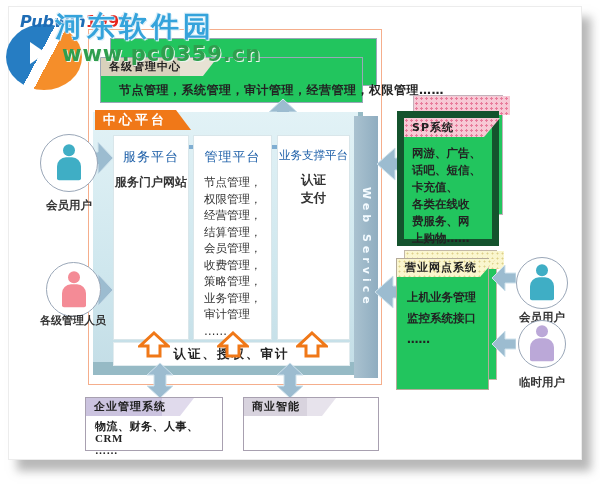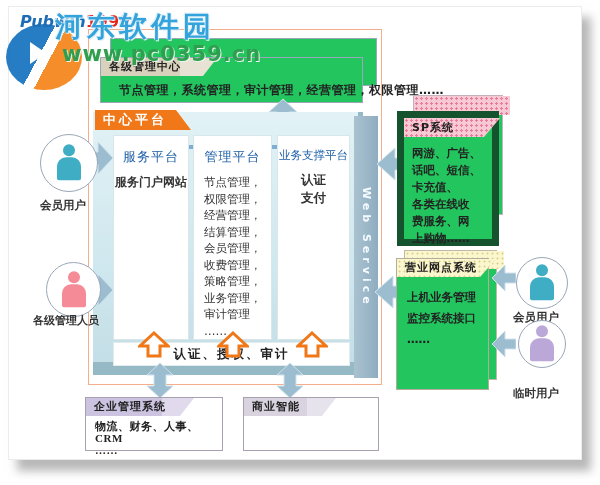--- a/index.html
+++ b/index.html
@@ -82,21 +82,21 @@
 
   
   .circle{border:1px solid #9aa7b8;border-radius:50%;background:#fff;}
   .person{position:absolute;left:50%;top:50%;transform:translate(-50%,-52%);width:26px;height:36px;}
   .person .head{position:absolute;left:50%;top:0;transform:translateX(-50%);width:12px;height:12px;border-radius:50%;}
   .person .body{position:absolute;left:50%;bottom:0;transform:translateX(-50%);width:24px;height:23px;
                 border-radius:9px 9px 2px 2px;}
   .p-teal .head,.p-teal .body{background:#3faec5;}
   .p-pink .head,.p-pink .body{background:#f48b96;}
   .p-purple .head,.p-purple .body{background:#bba8d8;}
-  .actorlabel{font-size:11.5px;font-weight:bold;color:#333;white-space:nowrap;text-align:left;}
+  .actorlabel{font-size:11.5px;font-weight:bold;color:#333;white-space:nowrap;text-align:center;}
 
   
   .wmlogo{left:6px;top:24px;width:76px;height:66px;border-radius:50%;opacity:.95;
           background:linear-gradient(118deg,#1b77c0 0 45%,#ffffff 45% 56%,#f5891f 56% 100%);}
   .wmlogo:after{content:"";position:absolute;left:24px;top:18px;width:0;height:0;
           border-left:16px solid #fff;border-top:11px solid transparent;border-bottom:11px solid transparent;}
   .wmbrand{left:20px;top:12px;font-size:16px;font-weight:bold;font-style:italic;white-space:nowrap;}
   .wmbrand .b{color:#1e6cb5;} .wmbrand .r{color:#e8231a;font-style:normal;}
   .wmsite{left:55px;top:8px;font-size:28px;font-weight:bold;color:#35a3db;letter-spacing:4px;white-space:nowrap;
           text-shadow:0 0 2px #fff,1px 1px 0 #d6edf9,-1px -1px 0 #d6edf9;}
@@ -282,19 +282,19 @@
       </div>
   </div>
   <span class="abs actorlabel" style="left:513px;top:310px;width:58px;">会员用户</span>
 
   <div class="abs circle" style="left:518px;top:320px;width:46px;height:46px;">
     <div class="person p-purple">
         <div class="head"></div>
         <div class="body"></div>
       </div>
   </div>
-  <span class="abs actorlabel" style="left:513px;top:386px;width:58px;">临时用户</span>
+  <span class="abs actorlabel" style="left:513px;top:375px;width:58px;">临时用户</span>
 
   <div class="abs wmlogo"></div>
   <span class="abs wmbrand"><span class="b">Pubwin</span><span class="r">1999</span></span>
   <span class="abs wmsite">河东软件园</span>
   <span class="abs wmurl">www.pc0359.cn</span>
 </div>
 
 </body></html>

